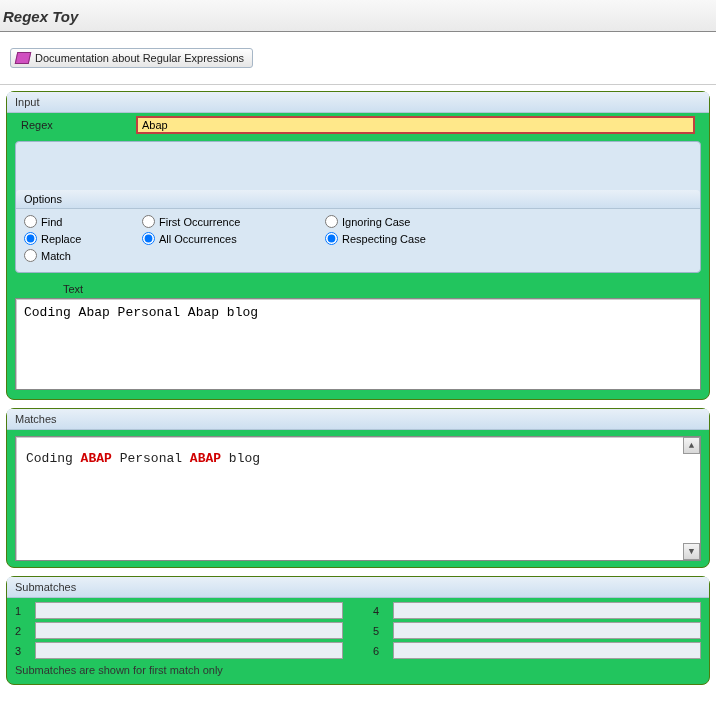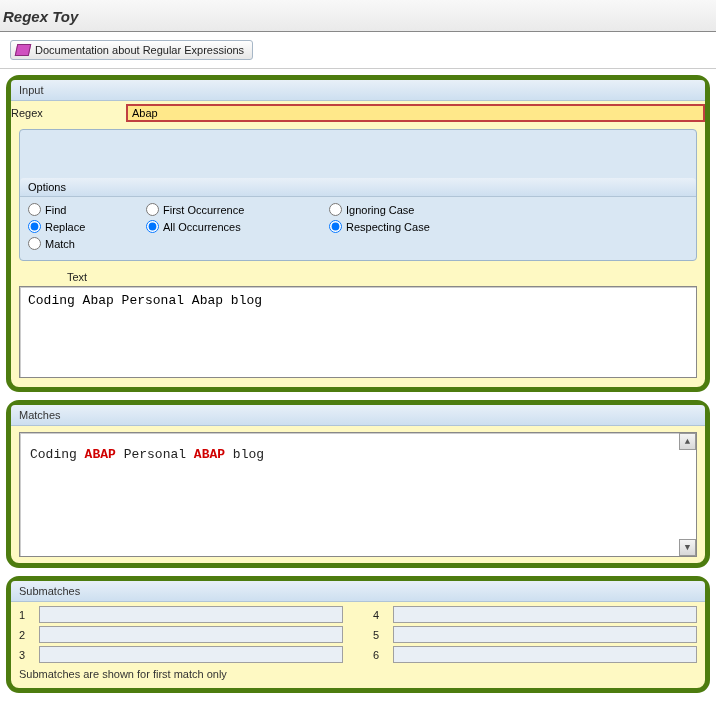--- a/index.html
+++ b/index.html
@@ -14,21 +14,21 @@
   .title-area {
     padding: 8px 10px 6px 3px;
     font-size: 15px;
     font-style: italic;
     font-weight: bold;
     color: #333;
     border-bottom: 1px solid #888;
     background: linear-gradient(to bottom, #f8f8f8, #eaeaea);
   }
   .toolbar {
-    padding: 8px 10px;
+    padding: 16px 10px;
     border-bottom: 1px solid #ccc;
   }
   .doc-btn {
     display: inline-flex;
     align-items: center;
     gap: 4px;
     border: 1px solid #a7b7c7;
     border-radius: 3px;
     padding: 2px 8px 2px 4px;
     background: linear-gradient(to bottom, #fefefe, #e6e6e6);
@@ -46,38 +46,38 @@
     content: "";
     position: absolute;
     left: 1px; top: 1px;
     width: 12px; height: 10px;
     background: #d050c0;
     transform: skewX(-12deg);
     border: 1px solid #8a2a7a;
   }
   .content { padding: 6px; }
   .group {
-    border: 5px solid #4d7c0f;
-    border-radius: 13px;
-    background: #fef9c3;
+    border: 1px solid #4d7c0f;
+    border-radius: 8px;
+    background: #22c55e;
     margin-bottom: 8px;
     padding: 0 0 6px 0;
   }
   .group-title {
     font-size: 11px;
     padding: 4px 8px 4px 8px;
     color: #333;
     background: linear-gradient(to bottom, #e8f0f8, #cddff0);
     border-bottom: 1px solid #b0c4d6;
     border-radius: 4px 4px 0 0;
   }
   .field-row {
     display: flex;
     align-items: center;
-    padding: 3px 0;
+    padding: 3px 14px;
   }
   .field-label {
     width: 115px;
     font-size: 11px;
     color: #222;
   }
   .text-input {
     flex: 1;
     height: 18px;
     border: 1px solid #a0a0a0;

